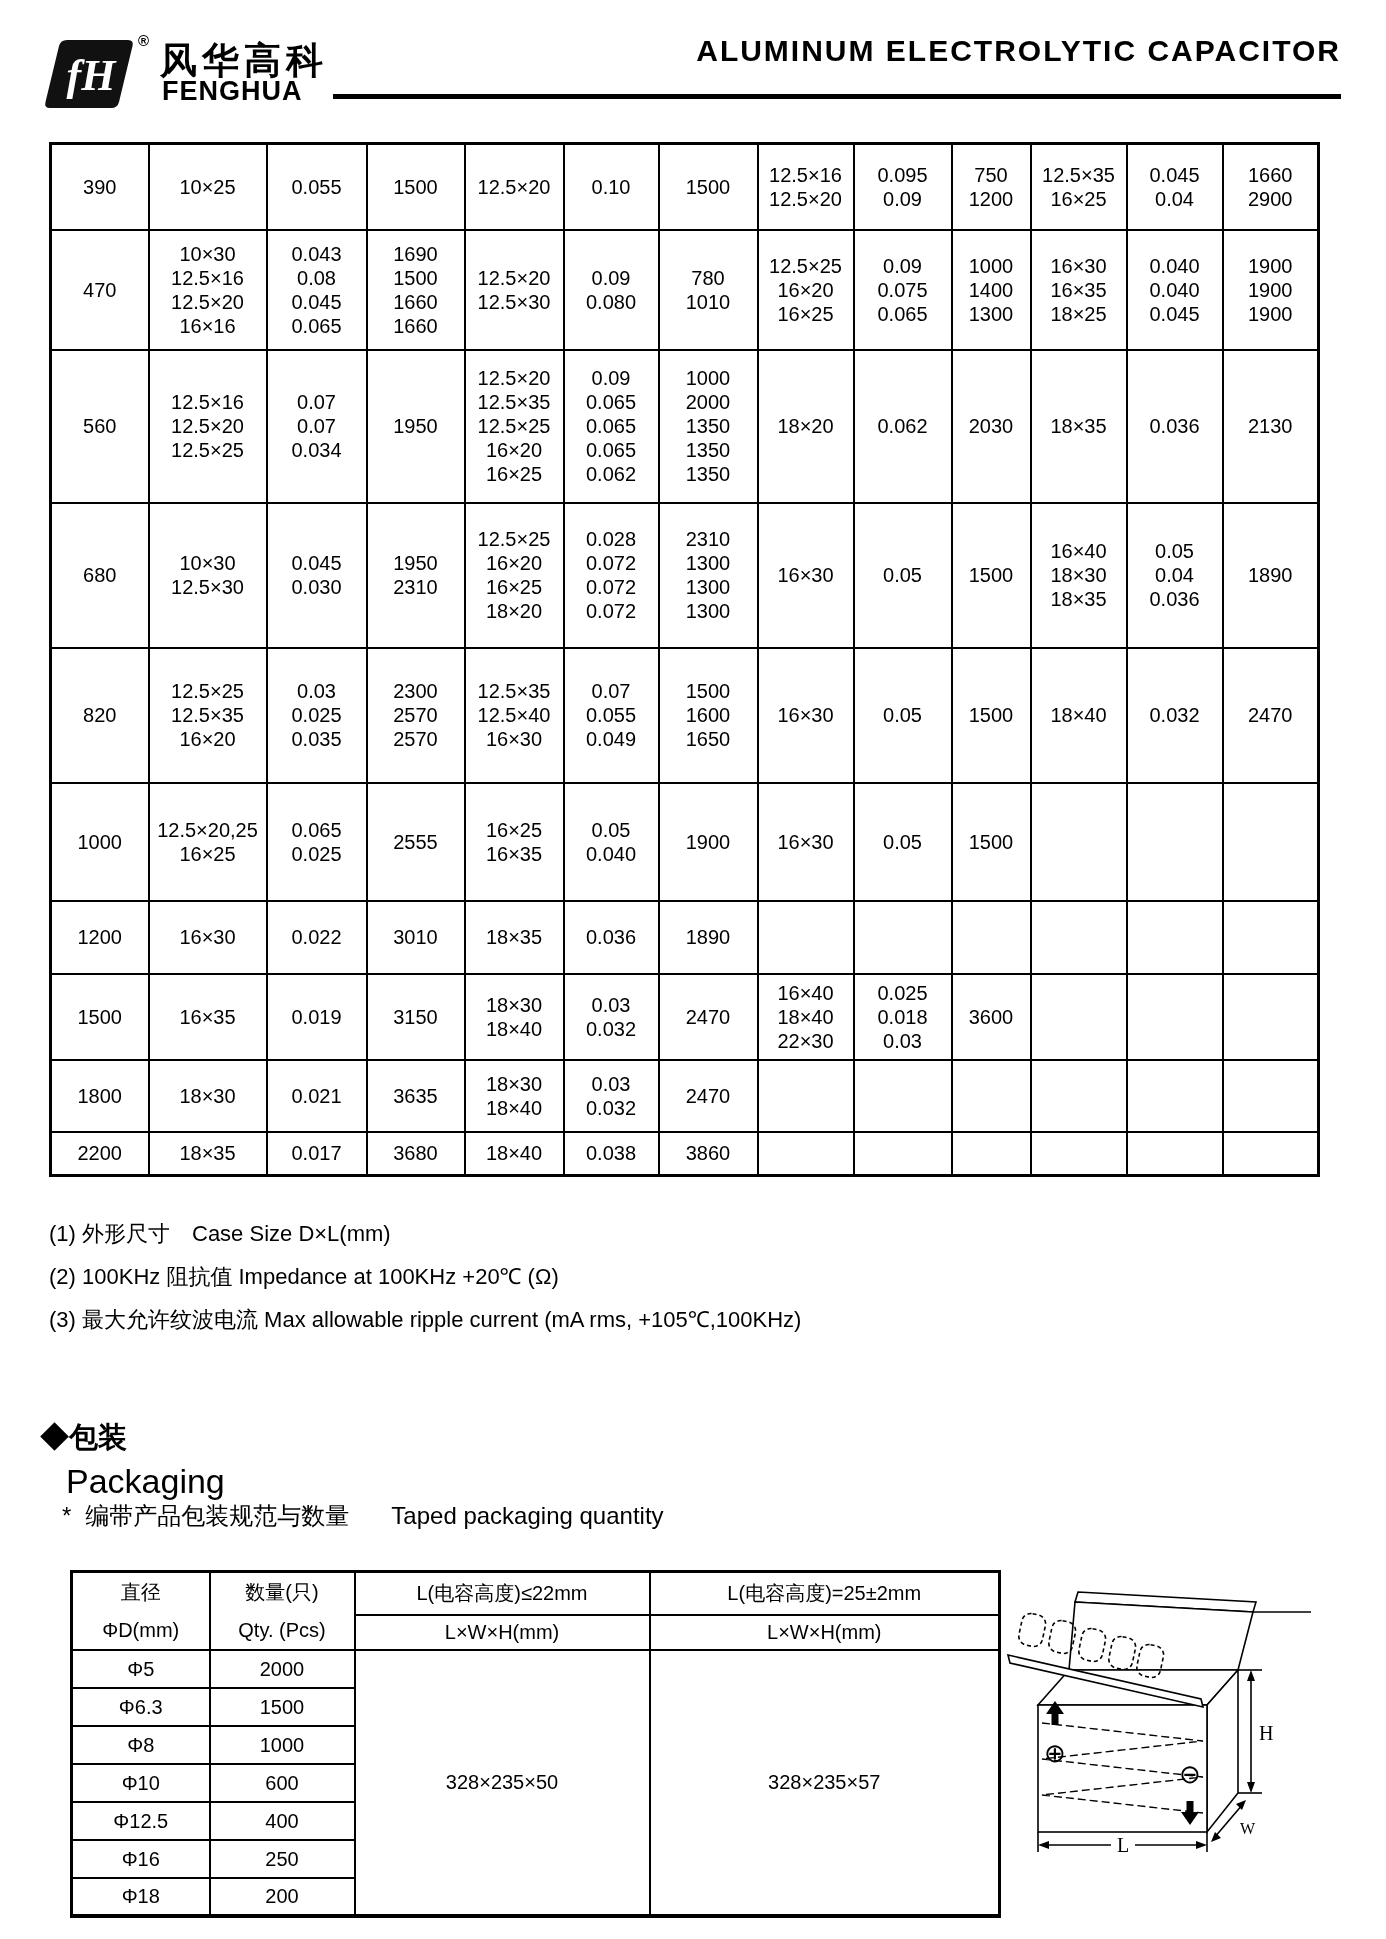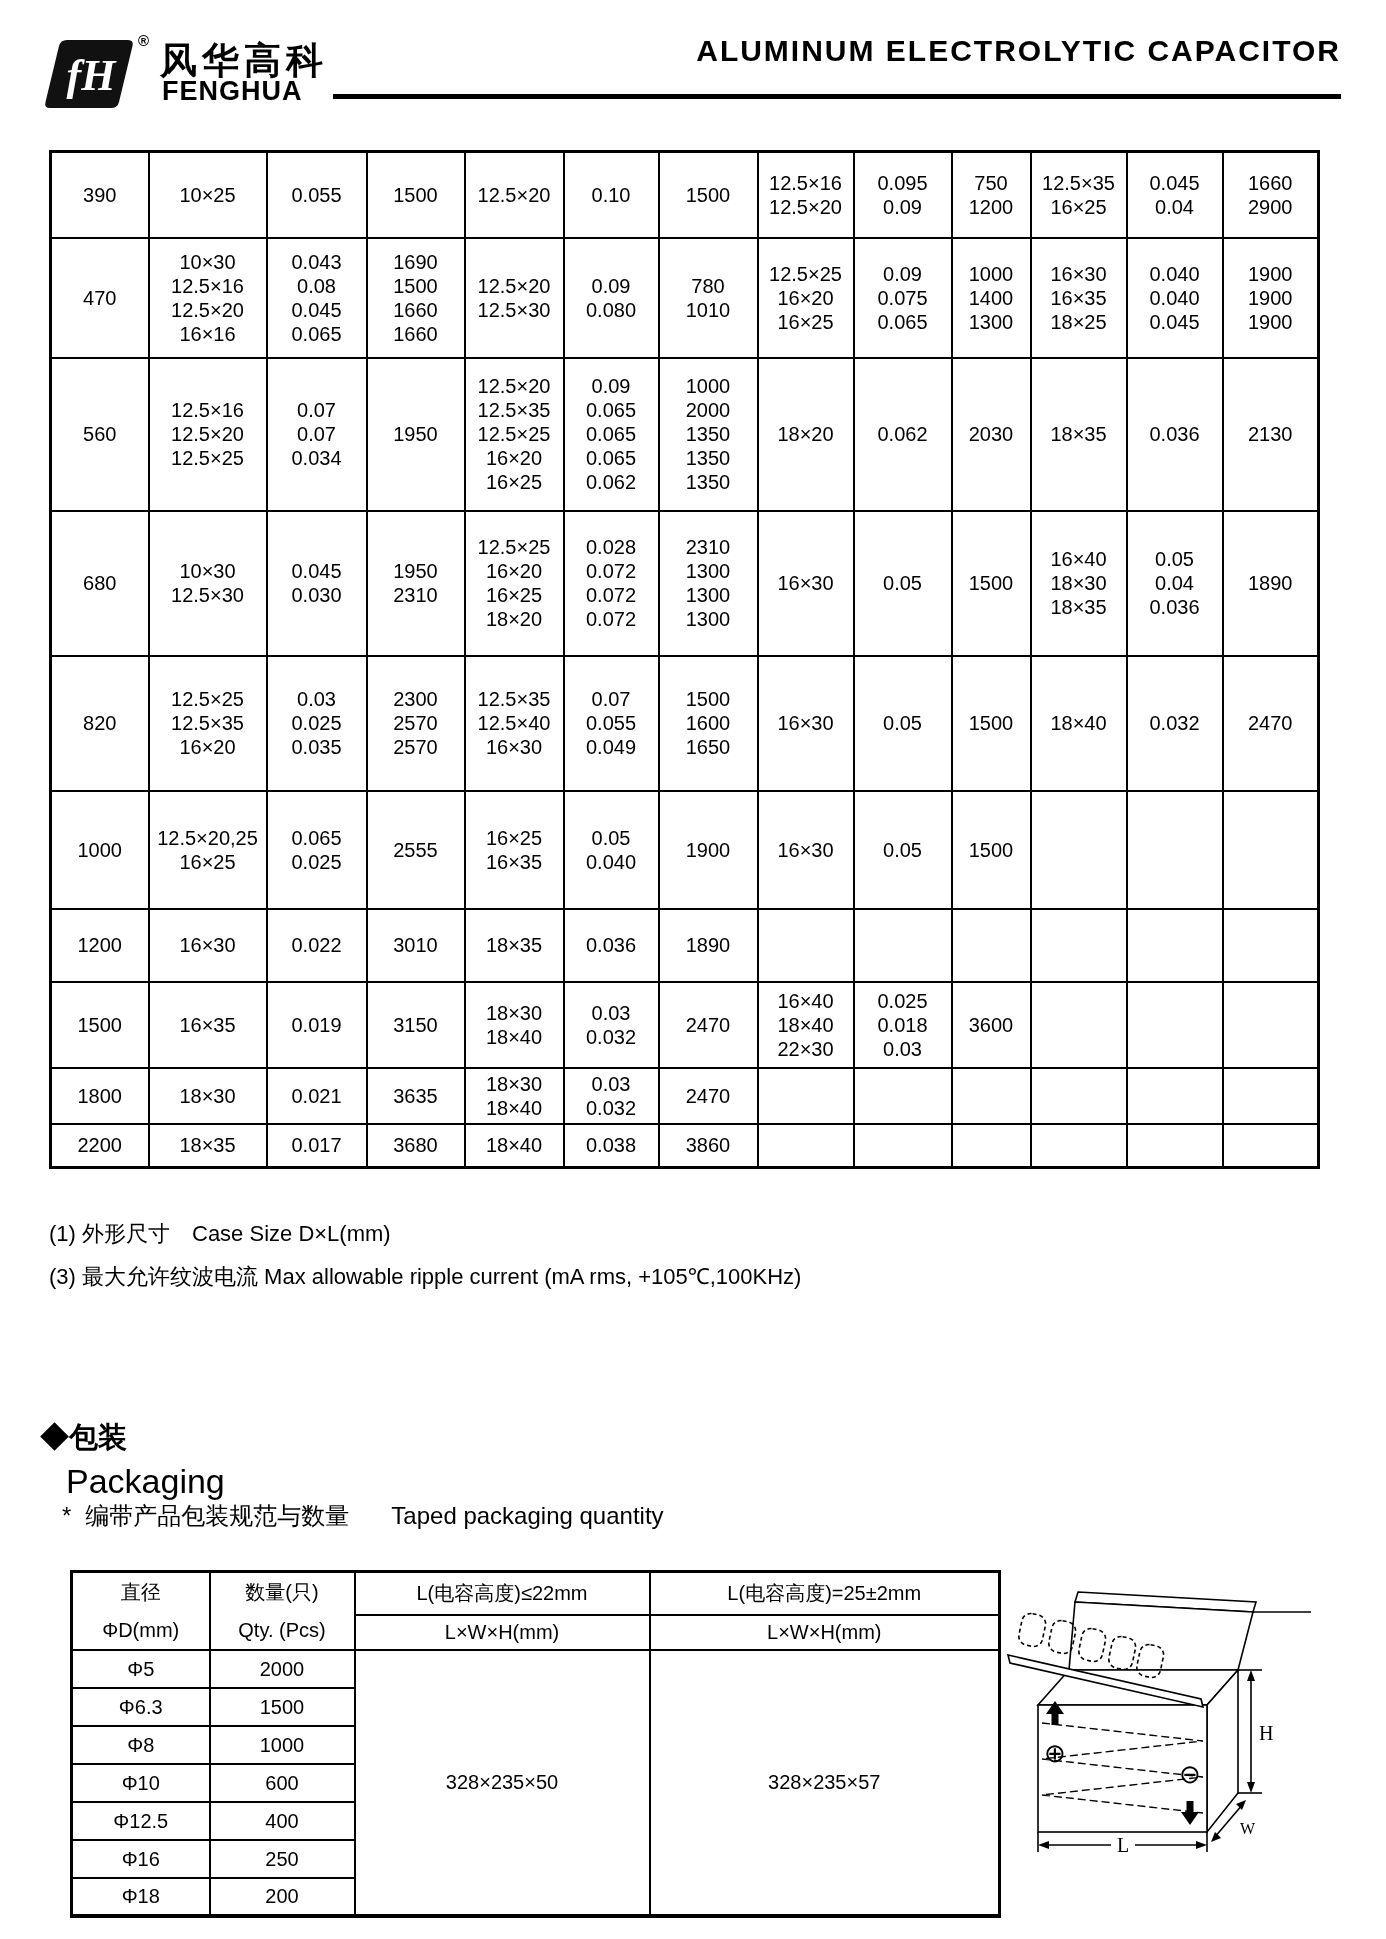--- a/index.html
+++ b/index.html
@@ -43,21 +43,21 @@
 <svg class="abs" style="left:43px;top:38px" width="92" height="72" viewBox="0 0 92 72">
   <path d="M29,2 L85,2 Q91,2 89.5,8 L76,64 Q74.5,70 68,70 L7,70 Q1,70 2.5,64 L16,8 Q17.5,2 24,2 Z" fill="#111" stroke="none"></path>
   <text x="48" y="52" font-size="44" font-style="italic" font-weight="bold" fill="#fff" text-anchor="middle">fH</text>
 </svg>
 <div class="abs reg-mark" style="left:138px;top:32px">®</div>
 <div class="abs brand-cn" style="left:160px;top:36px">风华高科</div>
 <div class="abs brand-en" style="left:162px;top:76px">FENGHUA</div>
 <div class="abs doc-title" style="right:45px;top:34px">ALUMINUM ELECTROLYTIC CAPACITOR</div>
 <div class="abs head-rule" style="left:333px;top:94px;width:1008px"></div>
 
-<table class="spec abs" style="left:49px;top:150px">
+<table class="spec abs" style="left:49px;top:142px">
   <colgroup>
       <col style="width: 98px;">
       <col style="width: 118px;">
       <col style="width: 100px;">
       <col style="width: 98px;">
       <col style="width: 99px;">
       <col style="width: 95px;">
       <col style="width: 99px;">
       <col style="width: 96px;">
       <col style="width: 98px;">
@@ -448,21 +448,21 @@
           <div>0.018</div>
           <div>0.03</div>
         </td>
         <td>
           <div>3600</div>
         </td>
         <td></td>
         <td></td>
         <td></td>
       </tr>
-      <tr style="height: 56px; margin-left: 48px;">
+      <tr style="height: 72px; margin-left: 48px;">
         <td>
           <div>1800</div>
         </td>
         <td>
           <div>18×30</div>
         </td>
         <td>
           <div>0.021</div>
         </td>
         <td>
@@ -513,20 +513,21 @@
         <td></td>
         <td></td>
         <td></td>
         <td></td>
       </tr>
     </tbody>
 </table>
 
 <div class="abs" style="left:49px;top:1222px">
   <div class="note-line">(1) 外形尺寸　Case Size D×L(mm)</div>
+  <div class="note-line">(2) 100KHz 阻抗值 Impedance at 100KHz +20℃  (Ω)</div>
   <div class="note-line">(3) 最大允许纹波电流  Max allowable ripple current (mA rms, +105℃,100KHz)</div>
 </div>
 
 <div class="abs pkg-title-cn" style="left:40px;top:1418px">◆包装</div>
 <div class="abs pkg-title-en" style="left:66px;top:1462px">Packaging</div>
 <div class="abs pkg-bullet" style="left:62px;top:1500px">
   <span class="star">*</span><span>编带产品包装规范与数量</span><span class="en">Taped packaging quantity</span>
 </div>
 
 <table class="pkg abs" style="left:70px;top:1546px">

